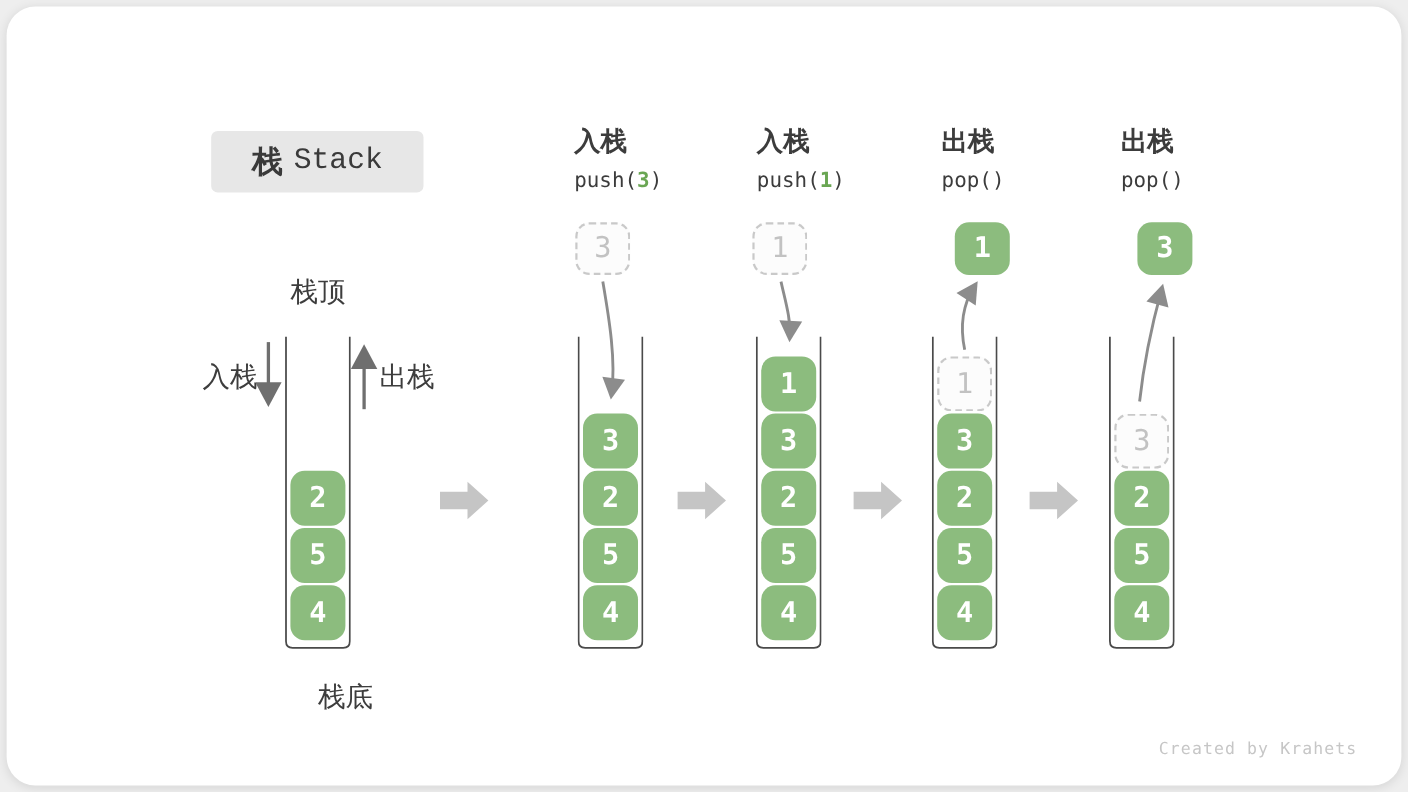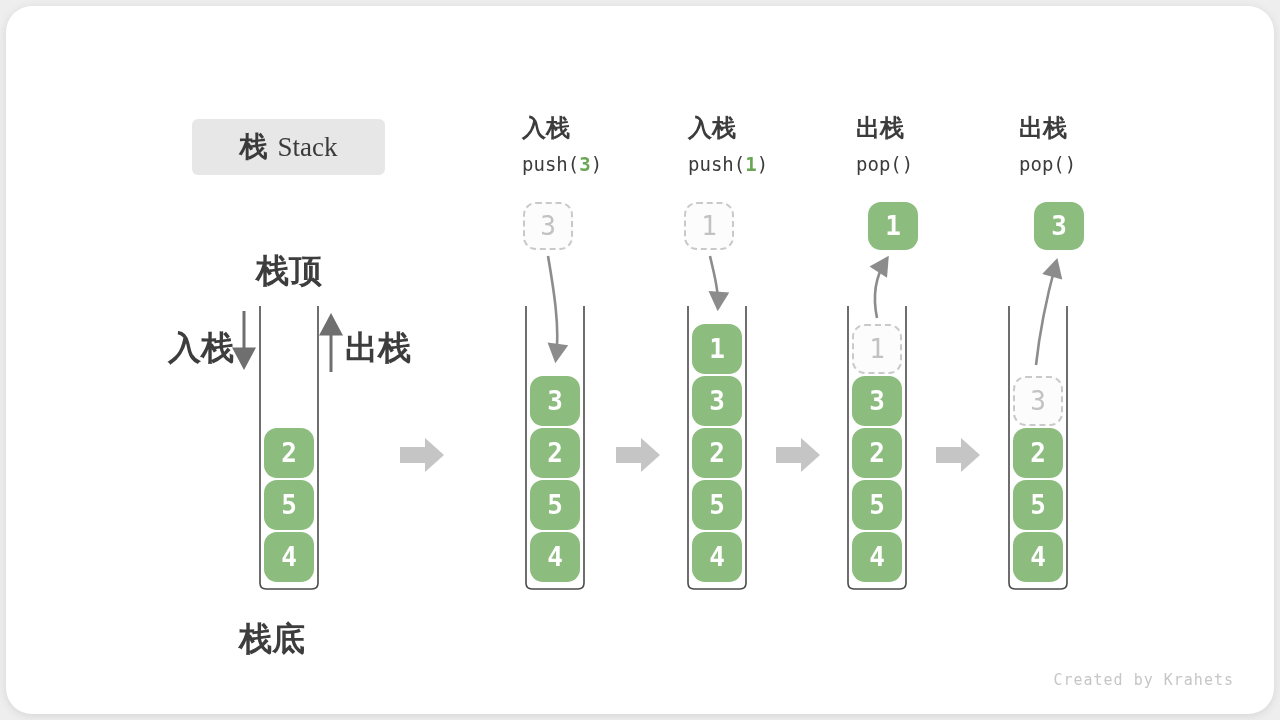--- a/index.html
+++ b/index.html
@@ -24,32 +24,32 @@
   .title-box {
     left: 186px; top: 113px;
     width: 193px; height: 56px;
     background: #e7e7e7;
     border-radius: 6px;
     display: flex; align-items: center; justify-content: center;
     gap: 10px;
     color: #3a3a3a;
   }
   .title-cjk { font-size: 28px; font-weight: 700; }
-  .title-en  { font-family: Liberation Serif, serif; font-size: 27px; font-weight: 500; }
+  .title-en  { font-family: Liberation Mono, monospace; font-size: 27px; font-weight: 500; }
 
   
   .op-label { display: flex; flex-direction: column; gap: 9px; top: 106px; }
   .op-cjk  { font-size: 24px; font-weight: 600; color: #3c3c3c; }
   .op-code { font-family: "DejaVu Sans Mono", monospace; font-size: 19px; font-weight: 500; color: #3c3c3c; white-space: pre; }
   .op-code .arg { color: #6aa653; font-weight: 700; }
 
   
-  .side-label { font-size: 33px; font-weight: 700; color: #3d3d3d; }
+  .side-label { font-size: 25px; font-weight: 400; color: #3d3d3d; }
   .lbl-top    { left: 233px; top: 243px; width: 100px; text-align: center; }
-  .lbl-bottom { left: 233px; top: 611px; width: 100px; text-align: left; }
+  .lbl-bottom { left: 233px; top: 611px; width: 100px; text-align: right; }
   .lbl-push   { left: 150px; top: 320px; width: 78px; text-align: right; }
   .lbl-pop    { left: 339px; top: 320px; width: 78px; text-align: left; }
 
   
   .cell {
     width: 50px; height: 50px;
     border-radius: 13px;
     background: #8cbc7e;
     color: #ffffff;
     font-family: "DejaVu Sans Mono", monospace;

